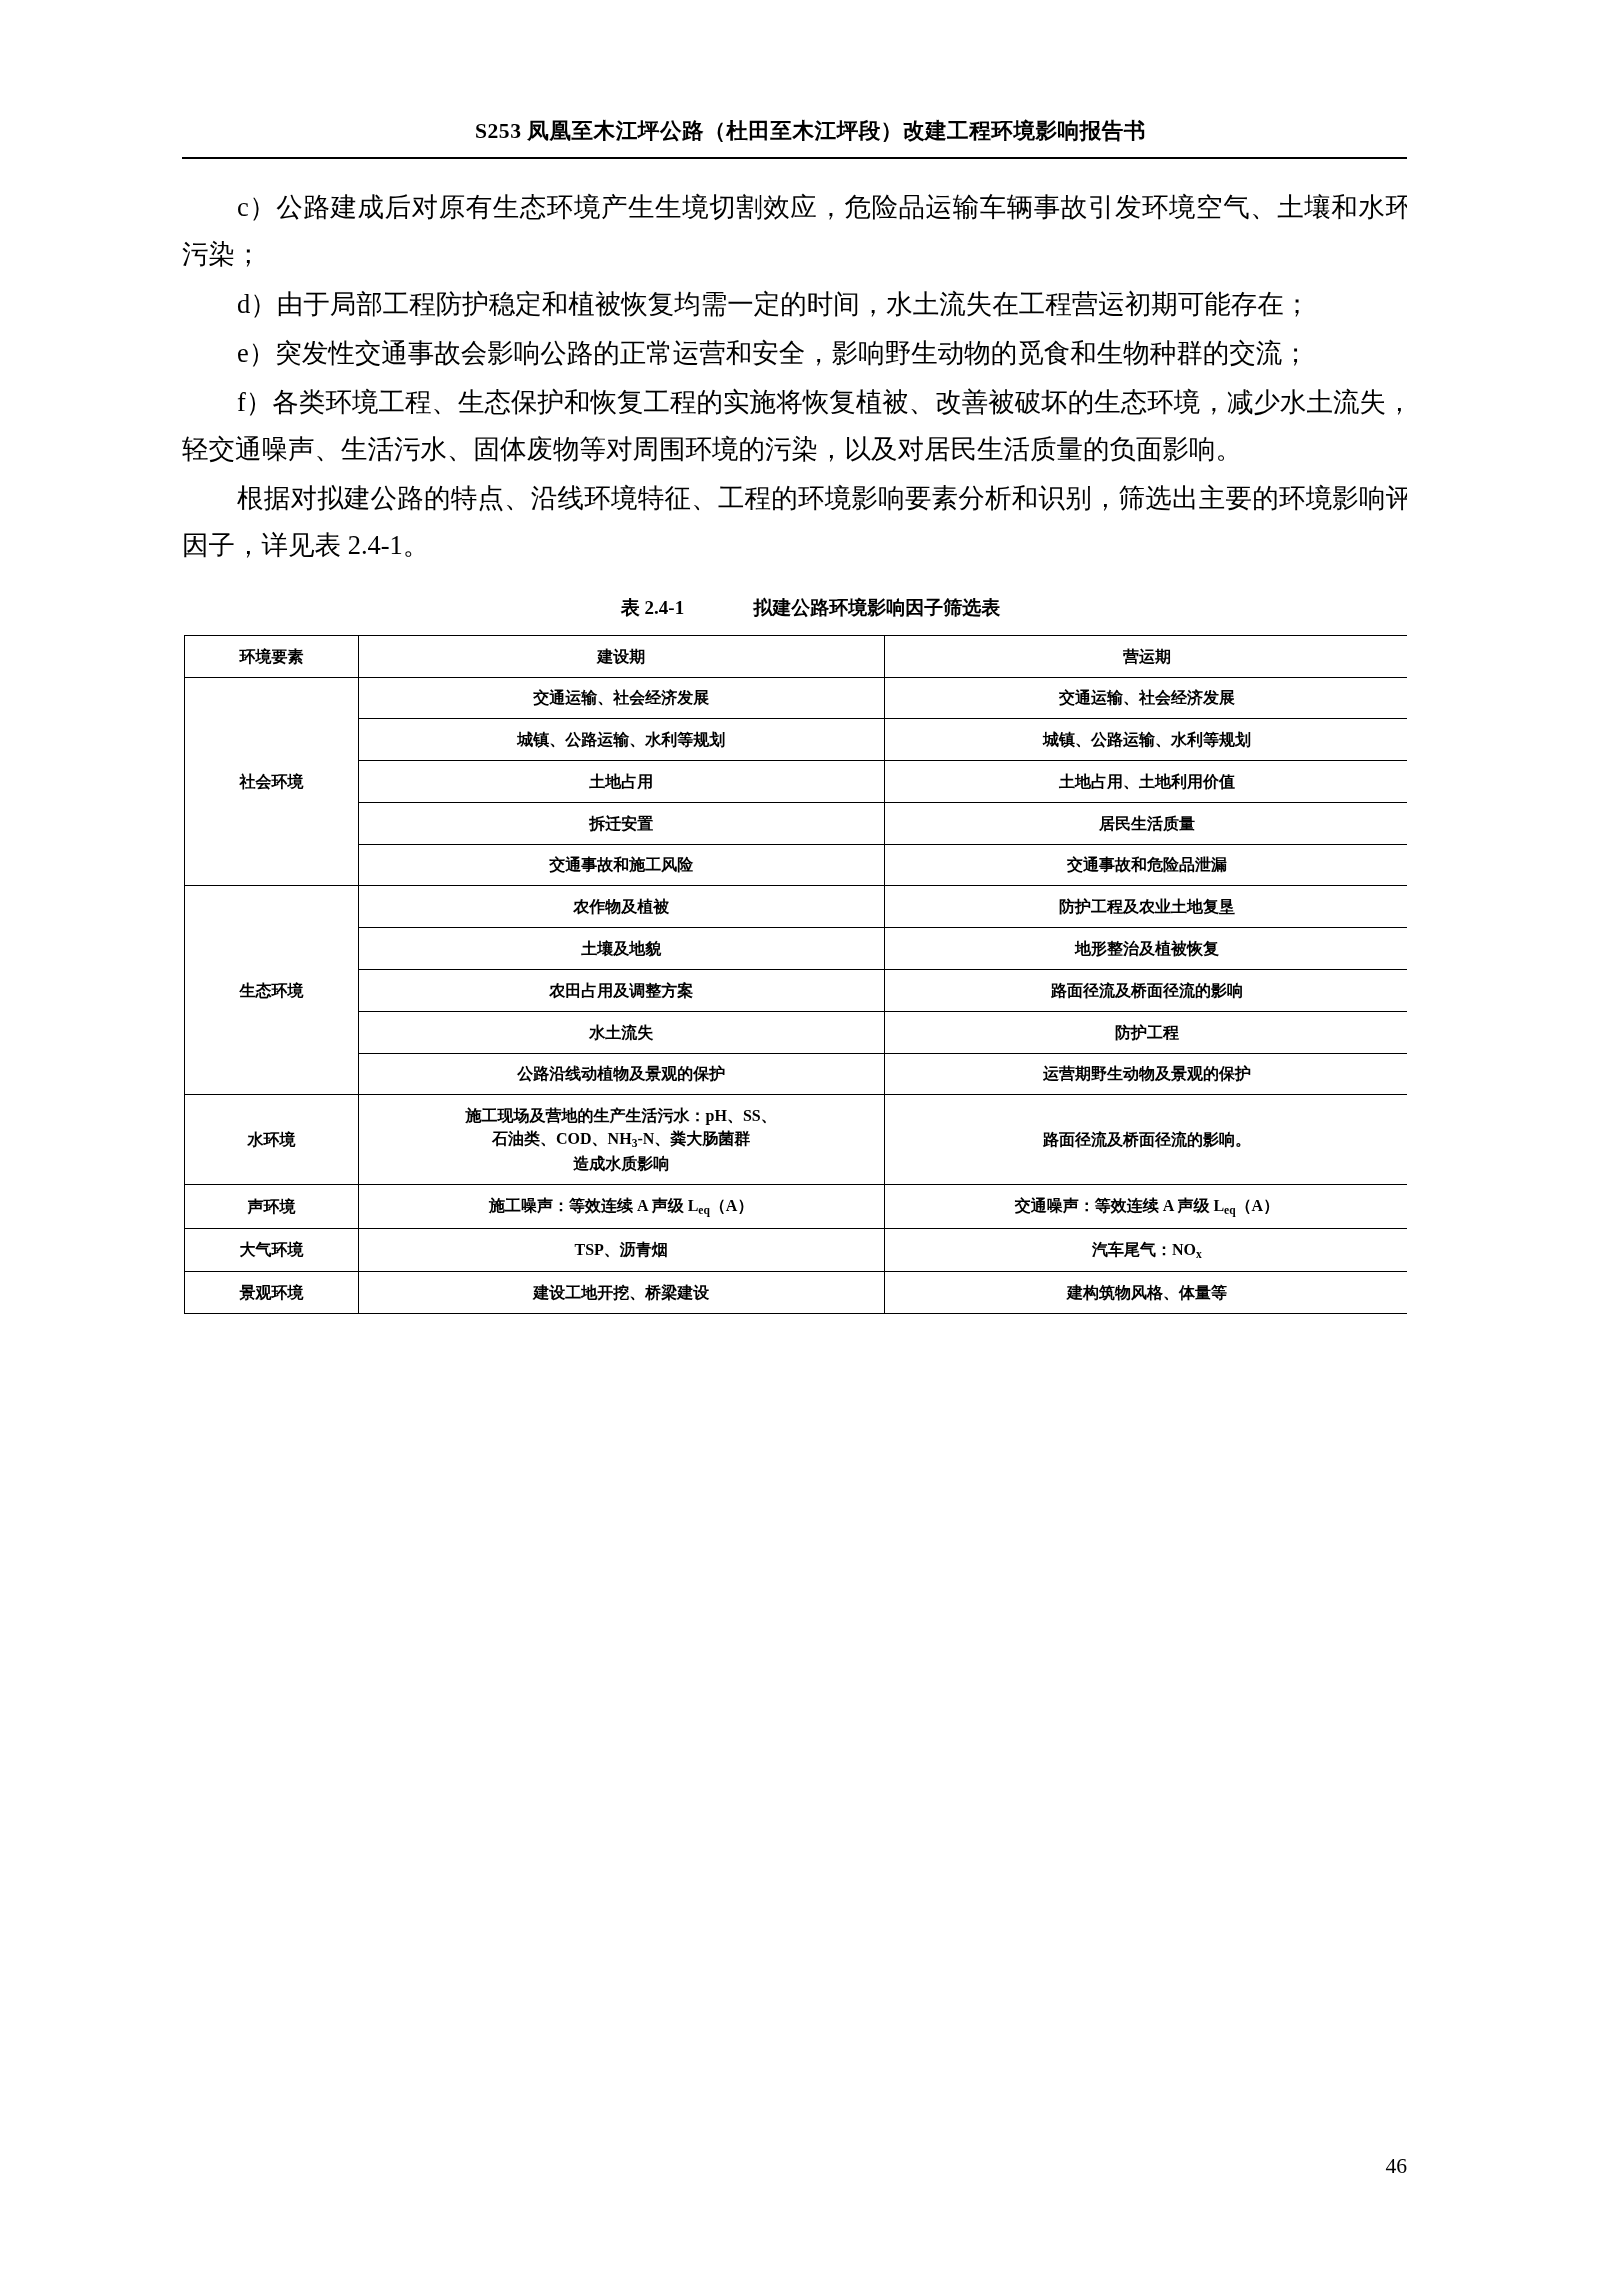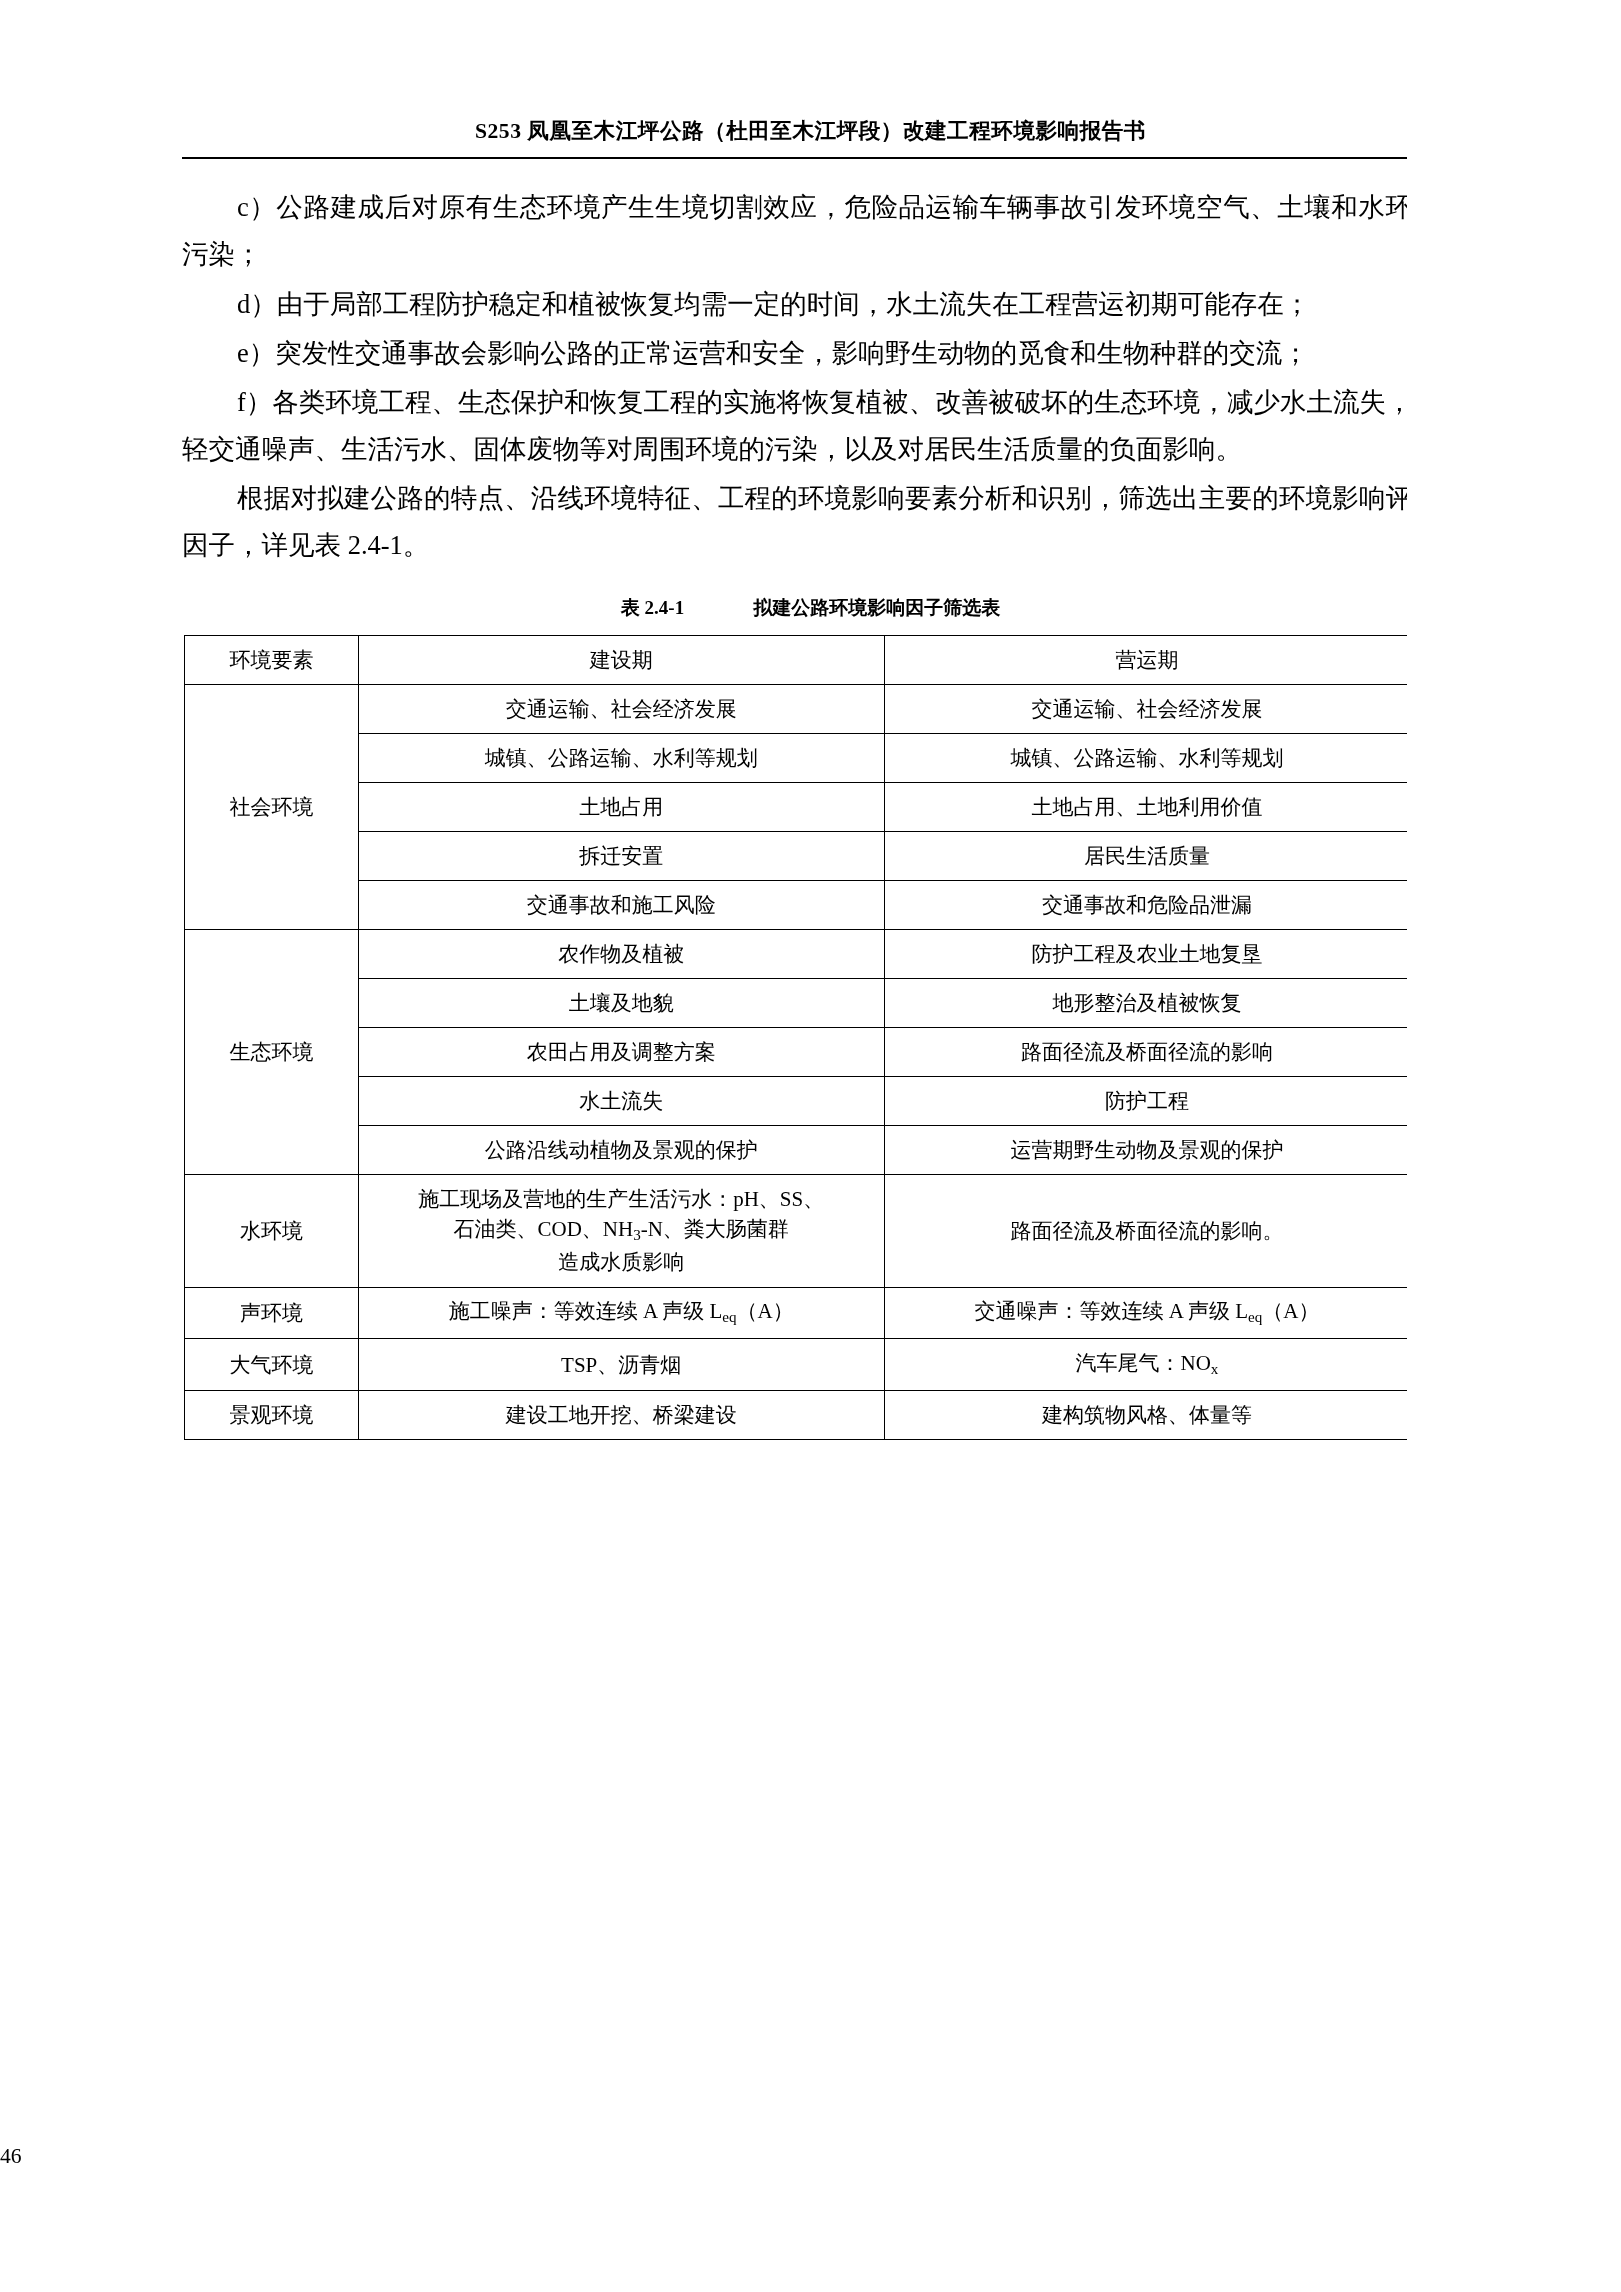--- a/index.html
+++ b/index.html
@@ -72,43 +72,44 @@
   table.factor-table {
     border-collapse: collapse;
     width: 1198px;
     margin-left: 2px;
     table-layout: fixed;
   }
   table.factor-table td {
     border: 1.5px solid #000;
     text-align: center;
     vertical-align: middle;
-    font-size: 21px;
+    font-size: 16px;
     padding: 8.8px 3.9px;
     line-height: 1.45;
     font-family: "Liberation Serif", "DejaVu Serif", serif;
+    font-weight: bold;
   }
   td.col-a { width: 165px; }
   td.col-b { width: 517px; }
   td.col-c { width: 517px; }
   .water-cell {
     text-align: left;
     line-height: 1.4;
   }
   .water-cell .l3 { text-align: center; display: block; }
   sub {
     font-size: 0.72em;
     vertical-align: -0.28em;
   }
   .page-number {
     position: absolute;
-    bottom: 124px;
+    bottom: 114px;
     left: 0;
     width: 100%;
-    text-align: left;
+    text-align: right;
     font-size: 21.6px;
   }
 </style>
 </head>
 <body>
 
 <div class="page">
   <div class="content">
 
     <div class="header">S253 凤凰至木江坪公路（杜田至木江坪段）改建工程环境影响报告书</div>

